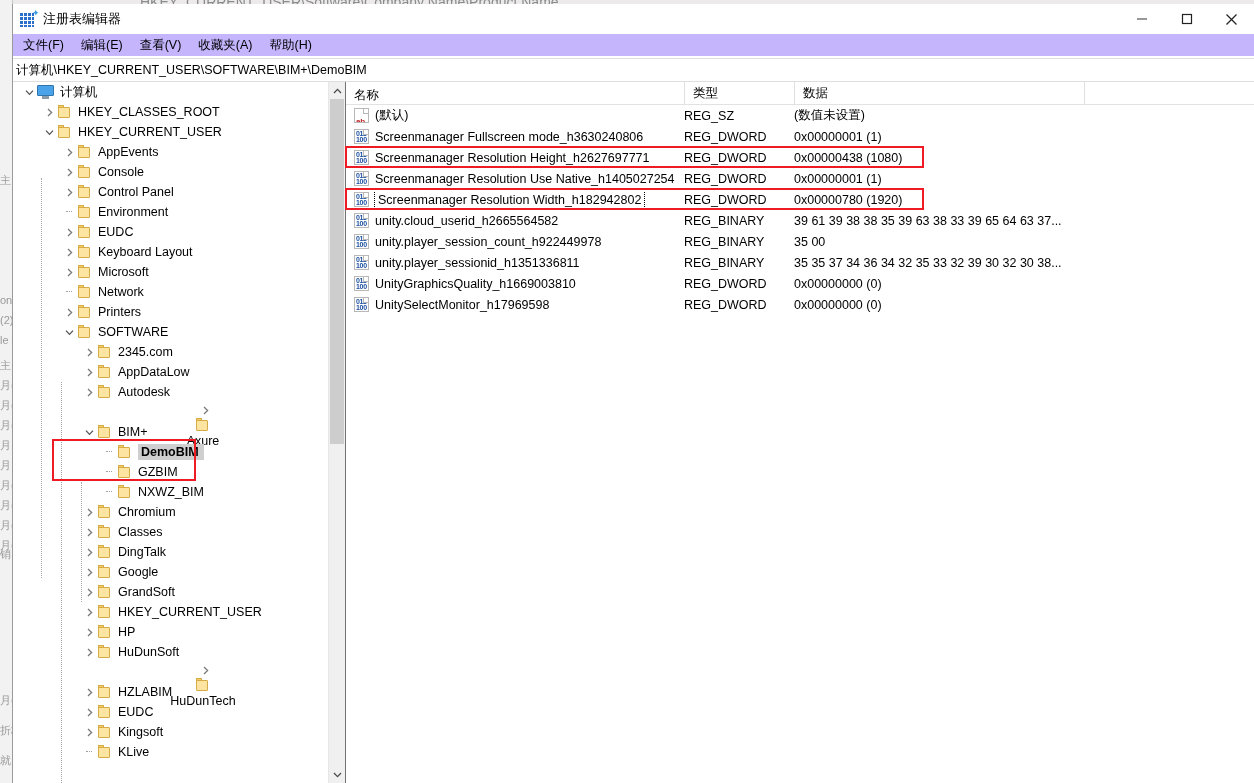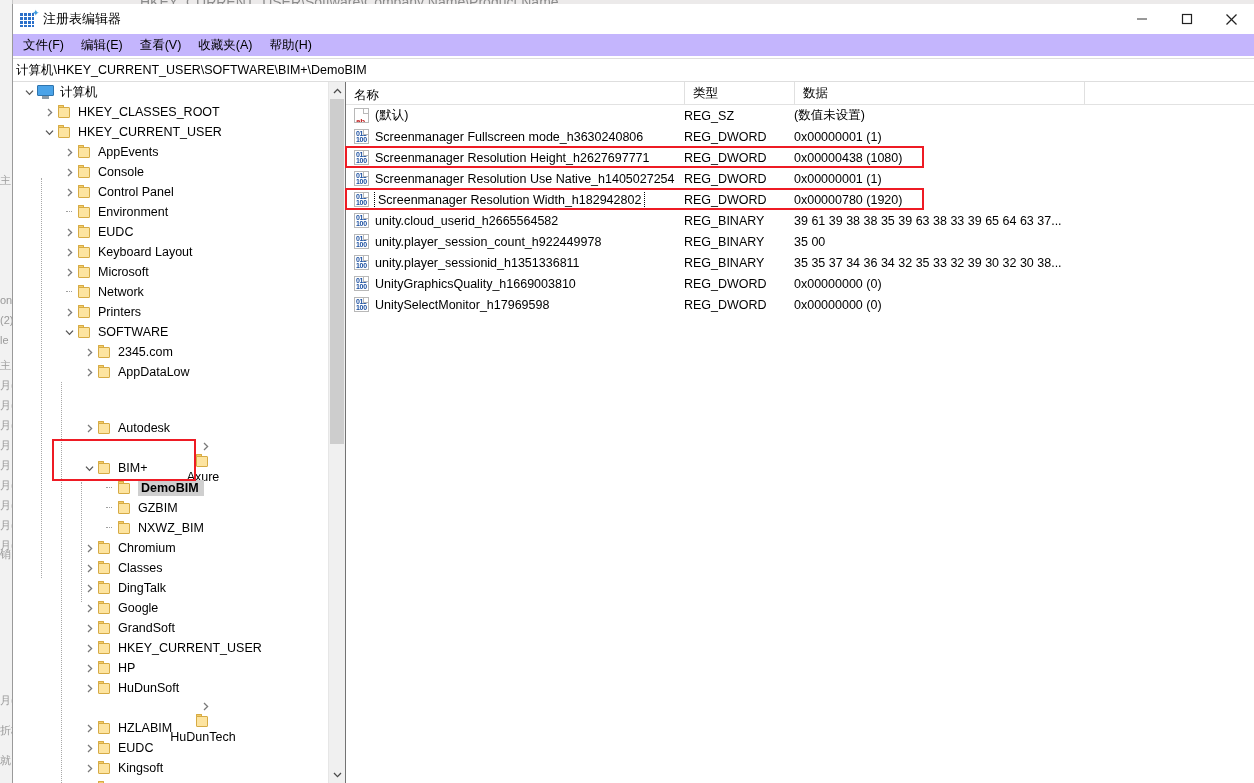--- a/index.html
+++ b/index.html
@@ -638,21 +638,21 @@
               <svg width="9" height="9" viewBox="0 0 9 9">
                 <polyline points="3,1 6.6,4.5 3,8" fill="none" stroke="#7a7a7a" stroke-width="1.3"></polyline>
               </svg>
             </div>
             <div class="folder">
               <div class="tab"></div>
               <div class="body"></div>
             </div>
             <span class="tree-label">AppDataLow</span>
           </div>
-          <div class="tree-row" style="padding-left: 68px; margin-top: 36px;">
+          <div class="tree-row" style="padding-left: 68px;">
             <div class="twisty">
               <svg width="9" height="9" viewBox="0 0 9 9">
                 <polyline points="3,1 6.6,4.5 3,8" fill="none" stroke="#7a7a7a" stroke-width="1.3"></polyline>
               </svg>
             </div>
             <div class="folder">
               <div class="tab"></div>
               <div class="body"></div>
             </div>
             <span class="tree-label">Autodesk</span>

